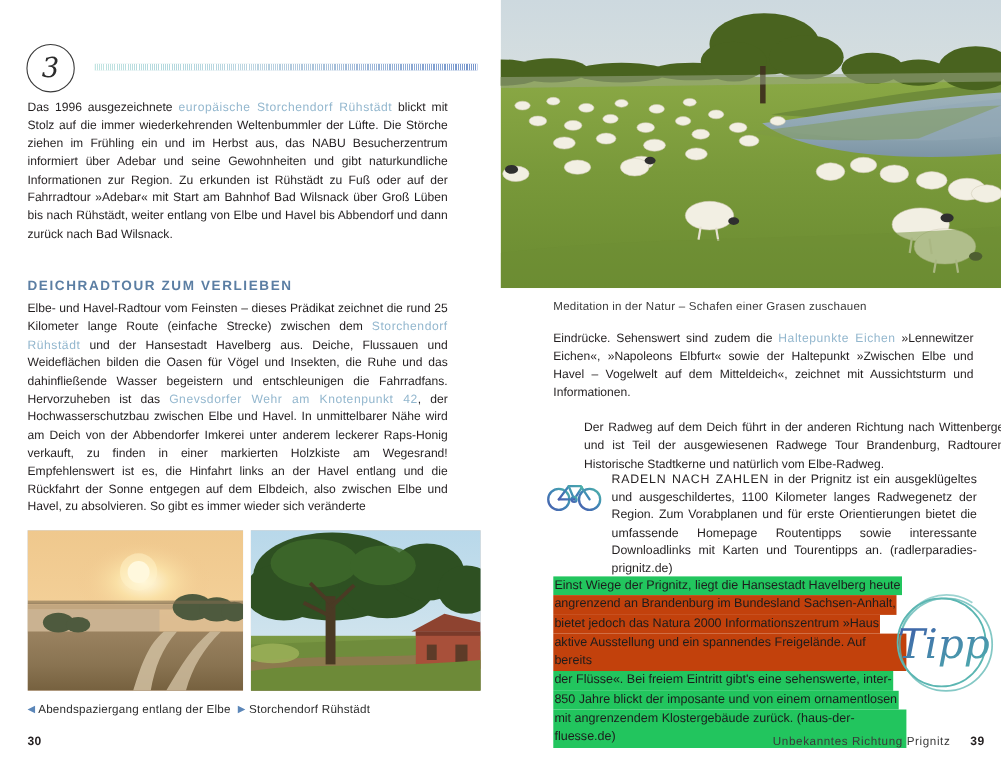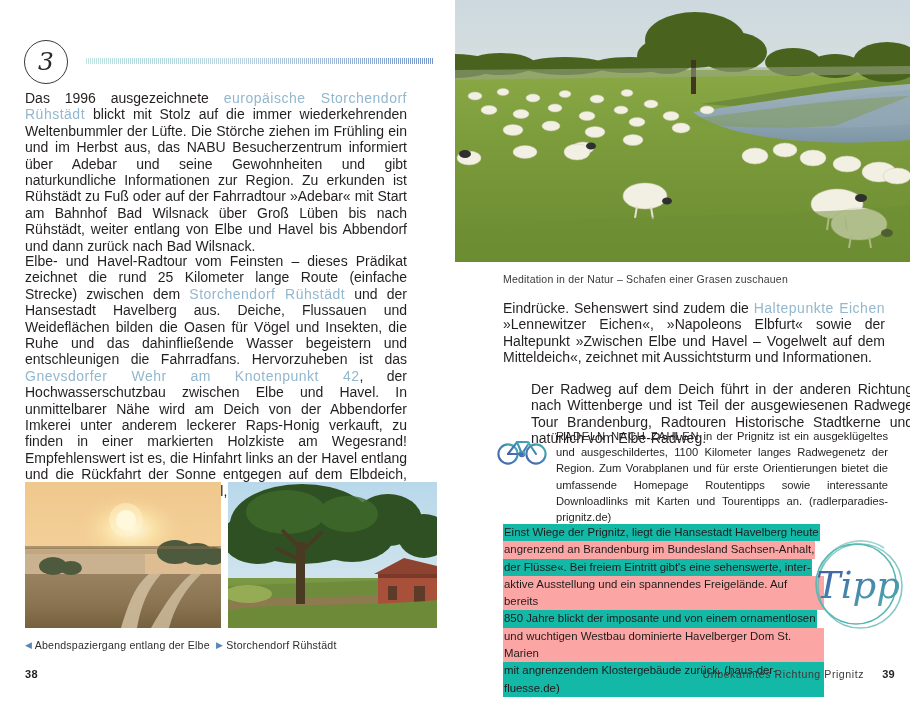--- a/index.html
+++ b/index.html
@@ -37,21 +37,21 @@
     opacity:.95;
   }
 
   
   h2.sec{
     font-size:12.3px;font-weight:700;letter-spacing:1.45px;
     color:#5b7ea3;margin:0;text-transform:uppercase;
     font-family:"Liberation Sans", sans-serif;
   }
   p.body{
-    font-size:14px;line-height:16.4px;margin:0;color:#231f20;
+    font-size:11px;line-height:16.4px;margin:0;color:#231f20;
     text-align:justify;
   }
   .accent{color:#93b7ce;letter-spacing:.5px;}
 
   .block-a{position:absolute;left:25px;top:90px;width:382px;}
   .block-a h2{margin-bottom:6px;}
   .block-b{position:absolute;left:25px;top:253px;width:382px;}
   .block-b h2{margin-bottom:6px;}
 
   
@@ -84,46 +84,47 @@
   
   .tipblock{position:absolute;left:496px;top:428px;width:392px;}
   .bike-icon{position:absolute;left:0;top:2px;width:52px;height:36px;}
   .tiptext{margin-left:60px;font-size:11.2px;line-height:16.2px;text-align:justify;color:#231f20;}
   .tiplabel{font-weight:400;letter-spacing:.75px;}
 
   
   .selected-block{position:absolute;left:503px;top:524px;width:321px;}
   .selected-block .line{
     font-size:11.4px;line-height:17.3px;color:#1c1c1c;
-    background:#14b8a6;
+    background:#22c55e;
     box-shadow:0 0 0 0 transparent;
     display:block;width:fit-content;max-width:321px;
     padding:0 1px;
   }
-  .selected-block .line.teal{background:#fca5a5;}
+  .selected-block .line.teal{background:#c2410c;}
 
   
   .tipp-badge{position:absolute;left:812px;top:528px;width:96px;height:122px;}
 </style>
 </head>
 <body>
 
 <div class="page left-page">
 
   <div class="chapter-row">
     <div class="chapter-circle"></div>
     <div class="chapter-num">3</div>
     <div class="rule"></div>
   </div>
 
   <div class="block-a">
     <p class="body"><span>Das 1996 ausgezeichnete </span><span class="accent">europäische Storchendorf Rühstädt</span><span> blickt mit Stolz auf die immer wiederkehrenden Weltenbummler der Lüfte. Die Störche ziehen im Frühling ein und im Herbst aus, das NABU Besucherzentrum informiert über Adebar und seine Gewohnheiten und gibt naturkundliche Informationen zur Region. Zu erkunden ist Rühstädt zu Fuß oder auf der Fahrradtour »Adebar« mit Start am Bahnhof Bad Wilsnack über Groß Lüben bis nach Rühstädt, weiter entlang von Elbe und Havel bis Abbendorf und dann zurück nach Bad Wilsnack.</span></p>
   </div>
 
   <div class="block-b">
+    <h2 class="sec">DEICHRADTOUR ZUM VERLIEBEN</h2>
     <p class="body"><span>Elbe- und Havel-Radtour vom Feinsten – dieses Prädikat zeichnet die rund 25 Kilometer lange Route (einfache Strecke) zwischen dem </span><span class="accent">Storchendorf Rühstädt</span><span> und der Hansestadt Havelberg aus. Deiche, Flussauen und Weideflächen bilden die Oasen für Vögel und Insekten, die Ruhe und das dahinfließende Wasser begeistern und entschleunigen die Fahrradfans. Hervorzuheben ist das </span><span class="accent">Gnevsdorfer Wehr am Knotenpunkt 42</span><span>, der Hochwasserschutzbau zwischen Elbe und Havel. In unmittelbarer Nähe wird am Deich von der Abbendorfer Imkerei unter anderem leckerer Raps-Honig verkauft, zu finden in einer markierten Holzkiste am Wegesrand! Empfehlenswert ist es, die Hinfahrt links an der Havel entlang und die Rückfahrt der Sonne entgegen auf dem Elbdeich, also zwischen Elbe und Havel, zu absolvieren. So gibt es immer wieder sich veränderte</span></p>
   </div>
 
   <div class="photo photo-sunset">
     <svg width="196" height="146" viewBox="0 0 196 146" preserveAspectRatio="none">
       <defs>
         <linearGradient id="sky" x1="0" y1="0" x2="0" y2="1">
           <stop offset="0%" stop-color="#efc88d"></stop>
             <stop offset="45%" stop-color="#f3cf97"></stop>
           <stop offset="75%" stop-color="#e9bd85"></stop>
@@ -202,21 +203,21 @@
     </svg>
   </div>
 
   <div class="caption-left">
     <span class="tri">◀</span>
     <span>Abendspaziergang entlang der Elbe</span>
     &nbsp;<span class="tri">▶</span>
     <span>Storchendorf Rühstädt</span>
   </div>
 
-  <div class="folio folio-left">38</div>
+  <div class="folio folio-left">30</div>
 </div>
 
 <div class="page right-page"></div>
 
 <div class="photo-sheep">
   <svg width="455" height="262" viewBox="0 0 455 262" preserveAspectRatio="none">
     <defs>
       <linearGradient id="sky3" x1="0" y1="0" x2="0" y2="1">
         <stop offset="0%" stop-color="#cdd9df"></stop>
           <stop offset="55%" stop-color="#dfe4e0"></stop>
@@ -337,24 +338,24 @@
         <circle cx="26" cy="24" r="2.2"></circle>
       </g>
     </svg>
   </span>
   <div class="tiptext"><span class="tiplabel">RADELN NACH ZAHLEN</span><span> in der Prignitz ist ein ausgeklügeltes und ausgeschildertes, 1100 Kilometer langes Radwegenetz der Region. Zum Vorabplanen und für erste Orientierungen bietet die umfassende Homepage Routentipps sowie interessante Downloadlinks mit Karten und Tourentipps an. (radlerparadies-prignitz.de)</span></div>
 </div>
 
 <div class="selected-block">
   <span class="line">Einst Wiege der Prignitz, liegt die Hansestadt Havelberg heute</span>
   <span class="line teal">angrenzend an Brandenburg im Bundesland Sachsen-Anhalt,</span>
+  <span class="line teal">bietet jedoch das Natura 2000 Informationszentrum »Haus</span>
+  <span class="line teal">aktive Ausstellung und ein spannendes Freigelände. Auf bereits</span>
   <span class="line">der Flüsse«. Bei freiem Eintritt gibt's eine sehenswerte, inter-</span>
-  <span class="line teal">aktive Ausstellung und ein spannendes Freigelände. Auf bereits</span>
   <span class="line">850 Jahre blickt der imposante und von einem ornamentlosen</span>
-  <span class="line teal">und wuchtigen Westbau dominierte Havelberger Dom St. Marien</span>
   <span class="line">mit angrenzendem Klostergebäude zurück. (haus-der-fluesse.de)</span>
 </div>
 
 <div class="tipp-badge">
   <svg width="96" height="122" viewBox="0 0 96 122">
     <defs>
       <linearGradient id="tippstroke" x1="0" y1="0" x2="1" y2="1">
         <stop offset="0%" stop-color="#3c59a8"></stop>
           <stop offset="100%" stop-color="#4fb0ae"></stop>
       </linearGradient>

